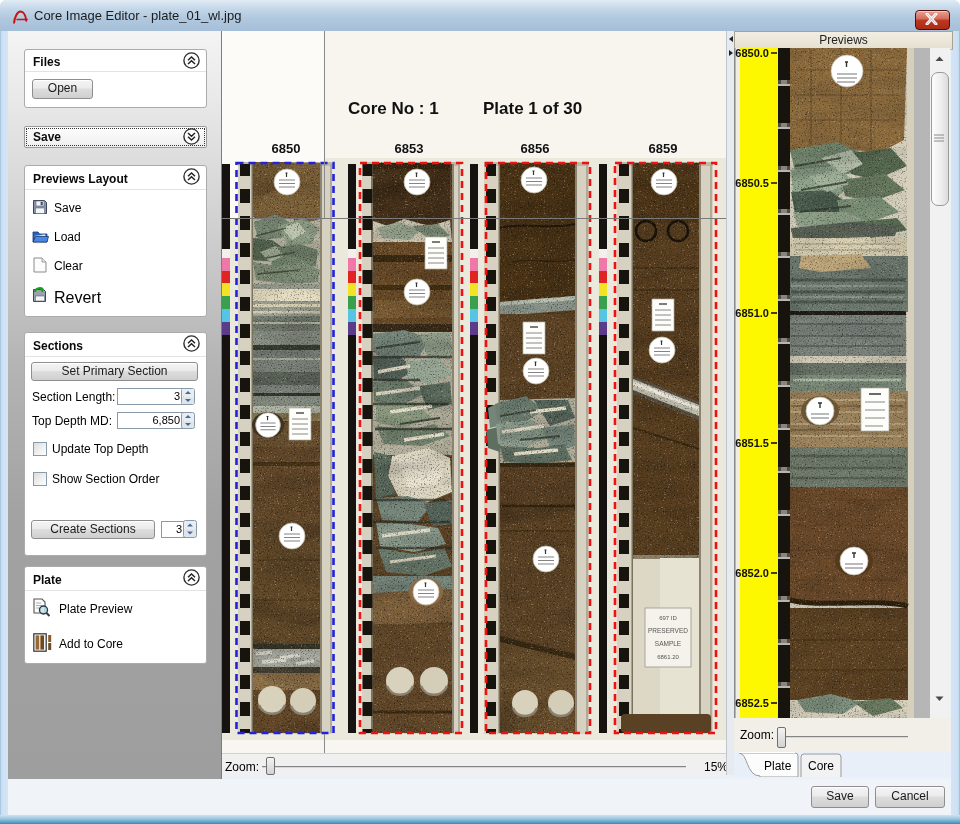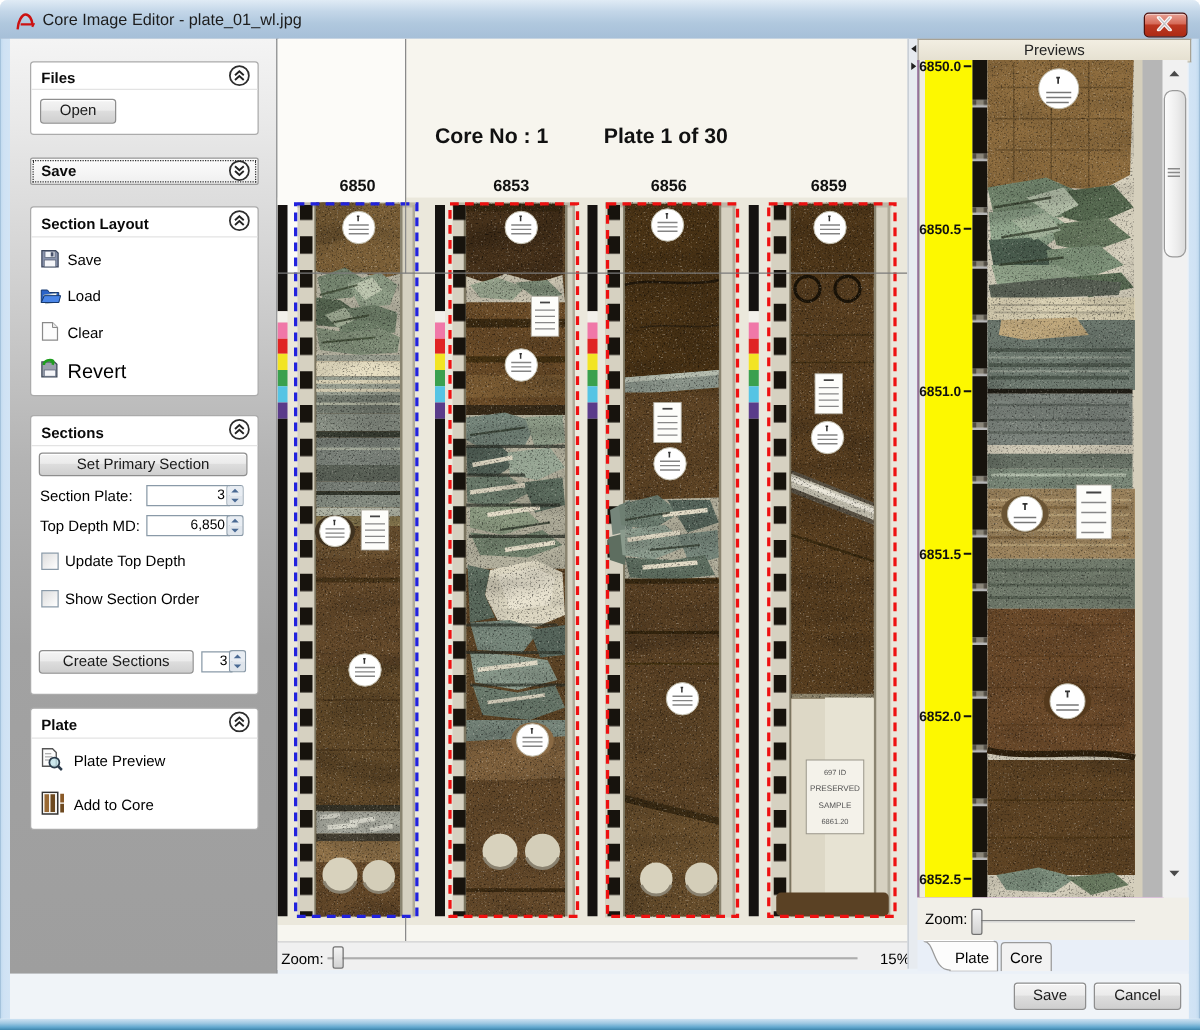--- a/index.html
+++ b/index.html
@@ -51,21 +51,21 @@
 <div class="abs" style="left:24px;top:126px;width:181px;height:20px;background:linear-gradient(180deg,#fdfdfd,#efefef);border:1px solid #9a9a9a;border-radius:2px;outline:1px dotted #333;outline-offset:-3px;">
   <div class="abs phead" style="left:8px;top:3px;">Save</div>
 </div>
 
 <svg class="abs" style="left:183px;top:128px" width="17" height="17" viewBox="0 0 17 17">
       <circle cx="8.5" cy="8.5" r="7.6" fill="#fdfdfd" stroke="#2e2e2e" stroke-width="1.4"></circle>
       <path d="M5 5 L8.5 8.2 L12 5 M5 8.8 L8.5 12 L12 8.8" fill="none" stroke="#222" stroke-width="1.5"></path>
     </svg>
 
 <div class="abs" style="left:24px;top:165px;width:181px;height:150px;background:#fff;border:1px solid #ababab;border-radius:3px;">
-  <div class="abs phead" style="left:8px;top:6px;">Section Layout</div>
+  <div class="abs phead" style="left:8px;top:6px;">Previews Layout</div>
   <div class="abs" style="left:0;top:23px;width:181px;border-top:1px solid #e3e3e3;"></div>
 </div>
 
 <svg class="abs" style="left:183px;top:168px" width="17" height="17" viewBox="0 0 17 17">
       <circle cx="8.5" cy="8.5" r="7.6" fill="#fdfdfd" stroke="#2e2e2e" stroke-width="1.4"></circle>
       <path d="M5 8.2 L8.5 5 L12 8.2 M5 12 L8.5 8.8 L12 12" fill="none" stroke="#222" stroke-width="1.5"></path>
     </svg>
 
 <svg class="abs" style="left:32px;top:199px" width="16" height="16" viewBox="0 0 16 16">
       <path d="M1.5 1.5 H12.5 L14.5 3.5 V14.5 H1.5 Z" fill="#8a94ad" stroke="#3c465c" stroke-width="1"></path>
@@ -104,21 +104,21 @@
   <div class="abs" style="left:0;top:23px;width:181px;border-top:1px solid #e3e3e3;"></div>
 </div>
 
 <svg class="abs" style="left:183px;top:335px" width="17" height="17" viewBox="0 0 17 17">
       <circle cx="8.5" cy="8.5" r="7.6" fill="#fdfdfd" stroke="#2e2e2e" stroke-width="1.4"></circle>
       <path d="M5 8.2 L8.5 5 L12 8.2 M5 12 L8.5 8.8 L12 12" fill="none" stroke="#222" stroke-width="1.5"></path>
     </svg>
 
 <div class="btn" style="left:31px;top:362px;width:165px;height:17px;line-height:16px;">Set Primary Section</div>
 
-<div class="abs" style="left:32px;top:390px;font-size:12px;">Section Plate:</div>
+<div class="abs" style="left:32px;top:390px;font-size:12px;">Section Length:</div>
 
 <div class="abs" style="left:117px;top:388px;width:62px;height:15px;border:1px solid #8a9aa8;background:#fff;font-size:11px;text-align:right;line-height:15px;padding-right:3px;">3</div>
 
 <svg class="abs" style="left:181px;top:388px" width="14" height="17" viewBox="0 0 14 17">
       <rect x="0.5" y="0.5" width="13" height="16" rx="2" fill="linear-gradient(#fff,#ddd)" fill-opacity="0" stroke="#8a9aa8"></rect>
       <rect x="1" y="1" width="12" height="7.5" fill="#e8edf3"></rect>
       <rect x="1" y="8.5" width="12" height="7.5" fill="#dfe5ec"></rect>
       <path d="M4 6 L7 3 L10 6 Z" fill="#4a6a94"></path>
       <path d="M4 11 L10 11 L7 14 Z" fill="#4a6a94"></path>
     </svg>

